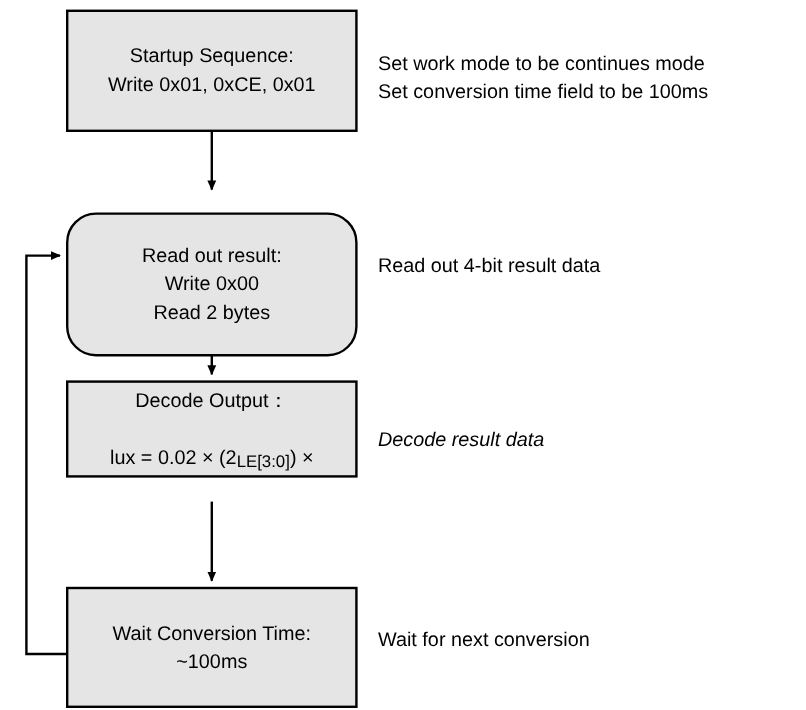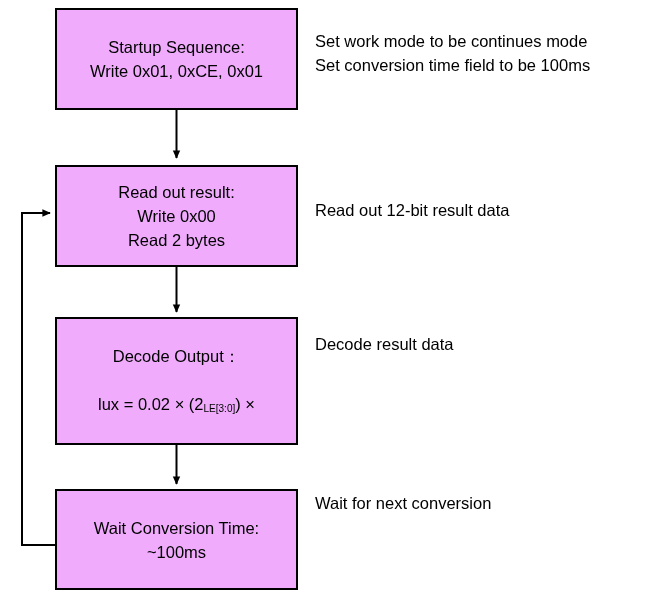--- a/index.html
+++ b/index.html
@@ -22,46 +22,47 @@
     position: absolute;
     left: 0;
     top: 0;
     width: 672px;
     height: 592px;
   }
   .node-box {
     position: absolute;
     box-sizing: border-box;
     border: 2px solid #000000;
-    background: #f0abfc;
+    background: #e5e5e5;
     display: flex;
     align-items: center;
     justify-content: center;
   }
   .node-text {
     font-size: 16.5px;
     line-height: 24px;
     color: #000000;
     text-align: center;
     white-space: pre-line;
     padding: 0 6px;
   }
   .annotation {
     position: absolute;
     font-size: 16.5px;
     line-height: 24px;
     color: #000000;
     text-align: left;
     white-space: pre-line;
+    margin-top: 12px;
   }
   .formula-line {
     display: block;
   }
   .sub {
-    font-size: 10px;
+    font-size: 14px;
     vertical-align: baseline;
     position: relative;
     top: 2px;
   }
 </style>
 </head>
 <body>
 
 <div id="canvas">
 
@@ -79,40 +80,40 @@
     <line x1="176.5" y1="418" x2="176.5" y2="484" stroke="#000000" stroke-width="2" marker-end="url(#arrowhead)"></line>
 
     <path d="M 55 545 L 22 545 L 22 213 L 50 213" fill="none" stroke="#000000" stroke-width="2" marker-end="url(#arrowhead)"></path>
   </svg>
 
   <div class="node-box" style="left:55px; top:8px; width:243px; height:102px;">
     <div class="node-text">Startup Sequence:
 Write 0x01, 0xCE, 0x01</div>
   </div>
 
-  <div class="node-box" style="left:55px; top:165px; width:243px; height:102px;">
+  <div class="node-box" style="left:55px; top:177px; width:243px; height:120px;border-radius:25px;">
     <div class="node-text">Read out result:
 Write 0x00
 Read 2 bytes</div>
   </div>
 
-  <div class="node-box" style="left:55px; top:317px; width:243px; height:128px;">
+  <div class="node-box" style="left:55px; top:317px; width:243px; height:81px;">
     <div class="node-text">
       <span class="formula-line">Decode Output：</span>
       <span class="formula-line"><span>lux = 0.02 × (2</span><span class="sub">LE[3:0]</span><span>) ×</span></span>
     </div>
   </div>
 
   <div class="node-box" style="left:55px; top:489px; width:243px; height:101px;">
     <div class="node-text">Wait Conversion Time:
 ~100ms</div>
   </div>
 
   <div class="annotation" style="left:315px; top:29px;">Set work mode to be continues mode
 Set conversion time field to  be 100ms</div>
 
-  <div class="annotation" style="left:315px; top:198px;">Read out 12-bit result data</div>
+  <div class="annotation" style="left:315px; top:198px;">Read out 4-bit result data</div>
 
-  <div class="annotation" style="left:315px; top:332px;">Decode result data</div>
+  <div class="annotation" style="left:315px; top:343px;font-style:italic;">Decode result data</div>
 
-  <div class="annotation" style="left:315px; top:491px;">Wait for next conversion</div>
+  <div class="annotation" style="left:315px; top:509px;">Wait for next conversion</div>
 
 </div>
 
 </body></html>

